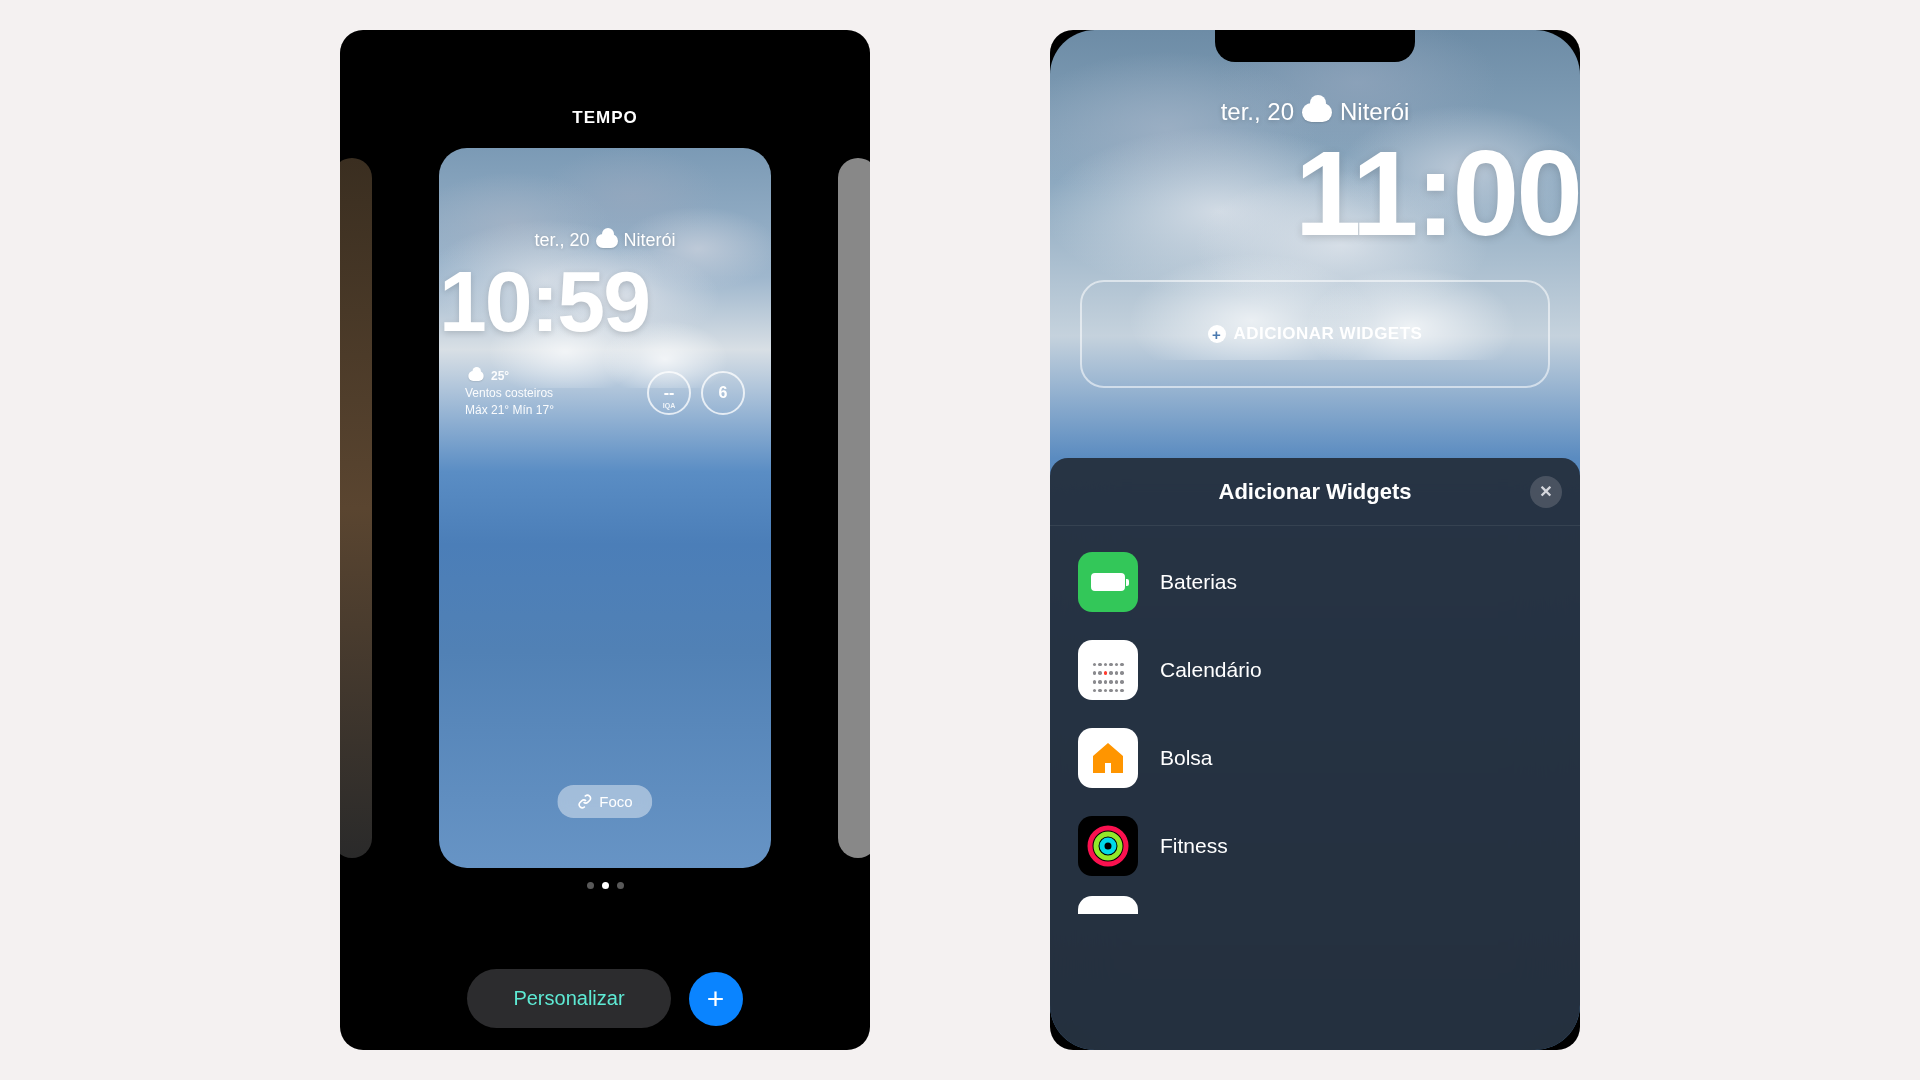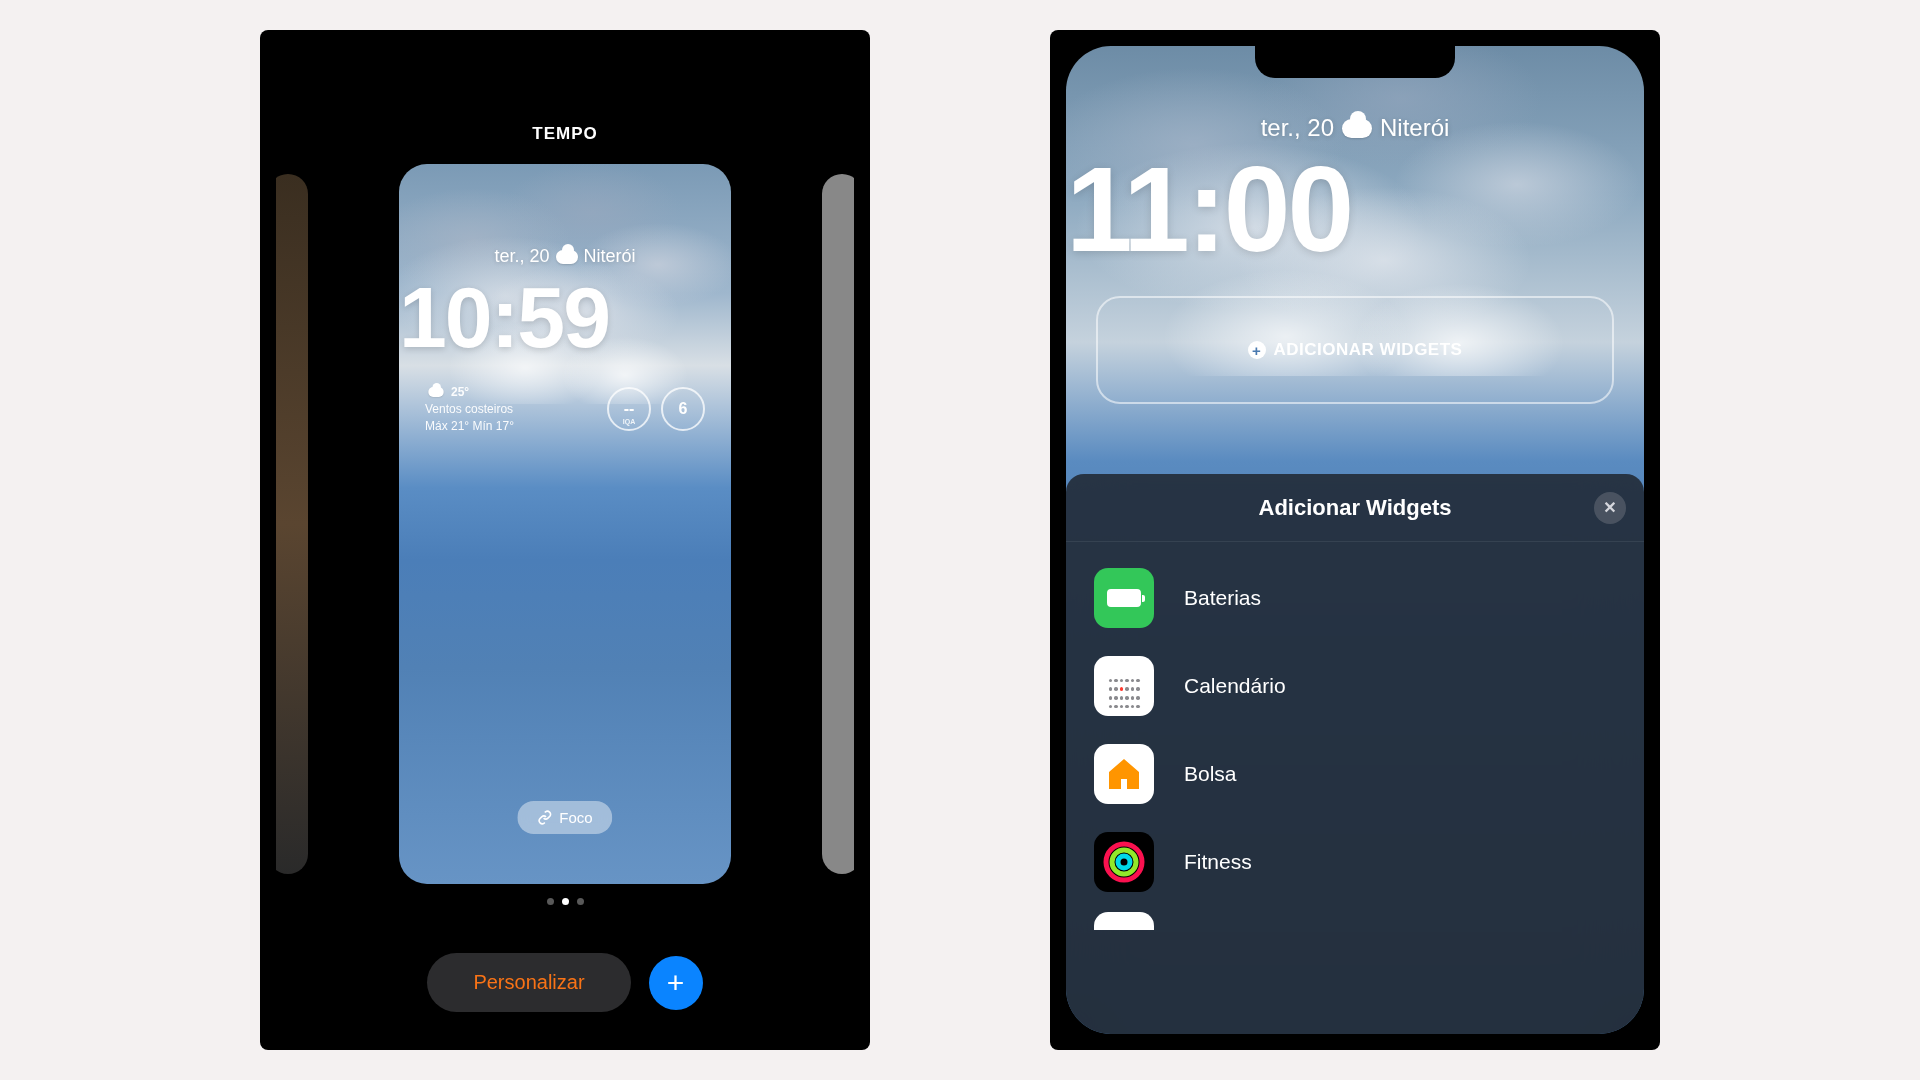--- a/index.html
+++ b/index.html
@@ -6,25 +6,24 @@
     body {
       background: #f4f1f1;
       width: 1920px;
       height: 1080px;
       display: flex;
       align-items: center;
       justify-content: center;
       gap: 180px;
     }
     .phone {
-      width: 610px;
+      width: 530px;
       height: 1020px;
       background: #000;
-      border-radius: 8px;
-      padding: 16px;
+      border-radius: 23px;
       position: relative;
     }
     .phone-inner {
       width: 100%;
       height: 100%;
       border-radius: 45px;
       overflow: hidden;
       position: relative;
     }
     
@@ -190,21 +189,21 @@
       bottom: 22px;
       left: 0;
       right: 0;
       display: flex;
       justify-content: center;
       align-items: center;
       gap: 18px;
     }
     .btn-personalize {
       background: #2c2c2e;
-      color: #f97316;
+      color: #5eead4;
       font-size: 20px;
       font-weight: 500;
       padding: 18px 46px;
       border-radius: 30px;
       border: none;
     }
     .btn-plus {
       width: 54px;
       height: 54px;
       border-radius: 50%;
@@ -268,21 +267,21 @@
       width: 16px;
       height: 16px;
       background: #fff;
       border-radius: 50%;
     }
     .p2-time {
       position: absolute;
       top: 94px;
       left: 0;
       right: 0;
-      text-align: left;
+      text-align: right;
       color: #fff;
       font-size: 120px;
       font-weight: 800;
       letter-spacing: -3px;
       text-shadow: 0 2px 8px rgba(0,0,0,0.15);
     }
     .add-widgets-box {
       position: absolute;
       top: 250px;
       left: 30px;
@@ -358,21 +357,21 @@
     }
     .app-icon {
       width: 60px;
       height: 60px;
       border-radius: 14px;
       display: flex;
       align-items: center;
       justify-content: center;
       flex-shrink: 0;
     }
-    .app-label { color: #fff; font-size: 21px; font-weight: 500; margin-left: 8px; }
+    .app-label { color: #fff; font-size: 21px; font-weight: 500; }
     .ic-battery { background: #33c759; }
     .ic-battery .batt {
       width: 34px;
       height: 18px;
       border: 2.5px solid #fff;
       border-radius: 4px;
       position: relative;
       background: #fff;
     }
     .ic-battery .batt::after {

